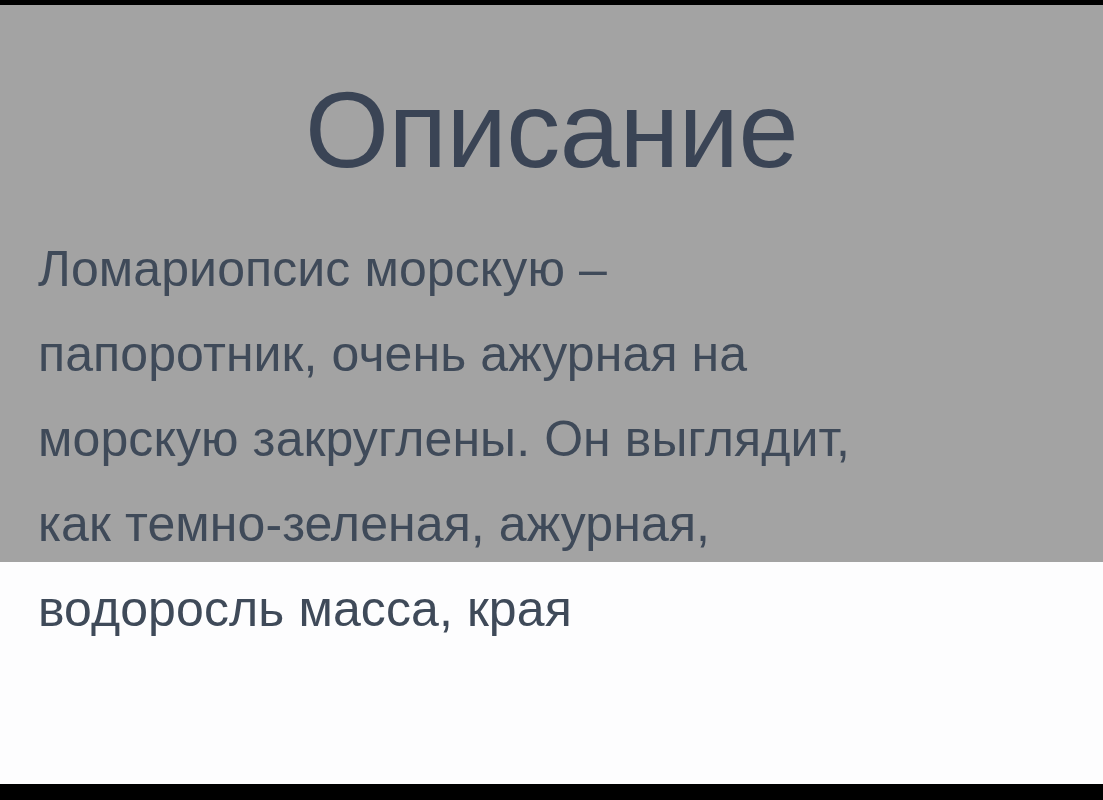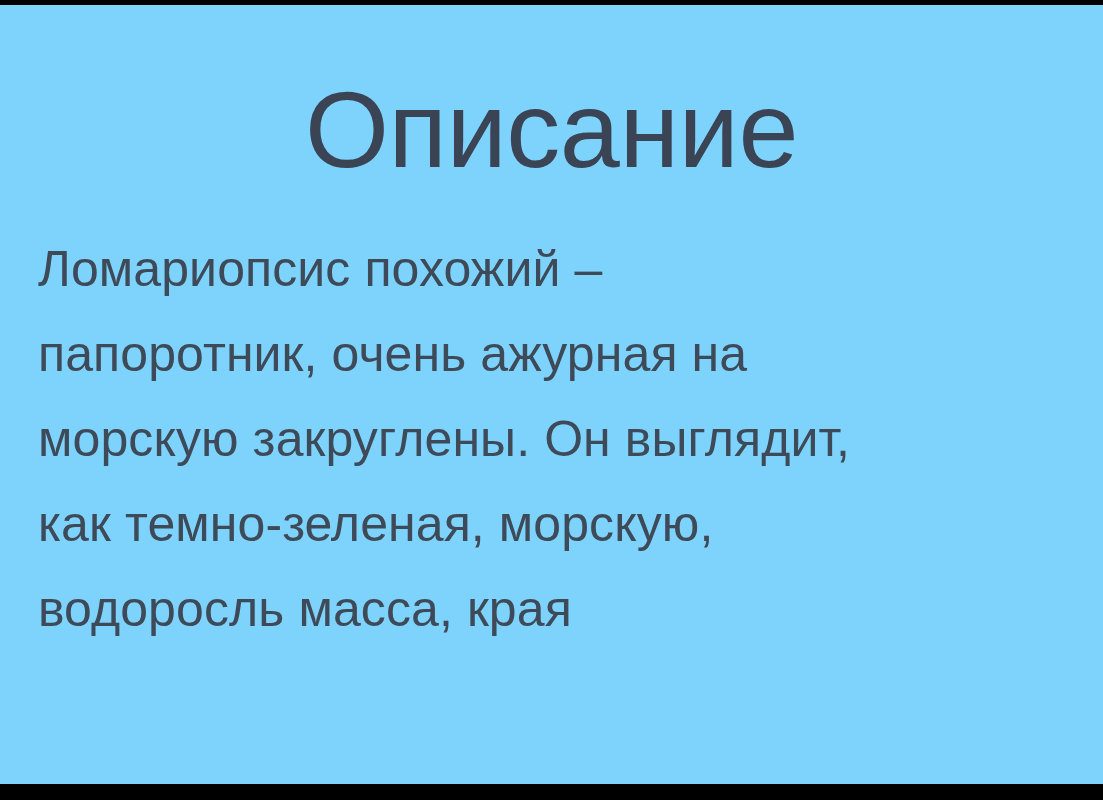--- a/index.html
+++ b/index.html
@@ -39,22 +39,22 @@
   .letterbox.bottom {
     bottom: 0;
     height: 16px;
   }
 
   .page {
     position: absolute;
     top: 5px;
     left: 0;
     width: 1103px;
-    height: 779px;
-    background: #7dd3fc;
+    height: 557px;
+    background: #a3a3a3;
     box-sizing: border-box;
   }
 
   .page-title {
     position: absolute;
     top: -12px;
     left: 0;
     width: 1103px;
     text-align: center;
     font-size: 108px;
@@ -86,24 +86,24 @@
 
 <div class="screen">
 
   <div class="letterbox top"></div>
 
   <div class="page">
 
     <h1 class="page-title">Описание</h1>
 
     <div class="description-body">
-      <div class="description-line">Ломариопсис похожий –</div>
+      <div class="description-line">Ломариопсис морскую –</div>
       <div class="description-line">папоротник, очень ажурная на</div>
       <div class="description-line">морскую закруглены. Он выглядит,</div>
-      <div class="description-line">как темно-зеленая, морскую,</div>
+      <div class="description-line">как темно-зеленая, ажурная,</div>
       <div class="description-line">водоросль масса, края</div>
     </div>
 
   </div>
 
   <div class="letterbox bottom"></div>
 
 </div>
 
 </body></html>

